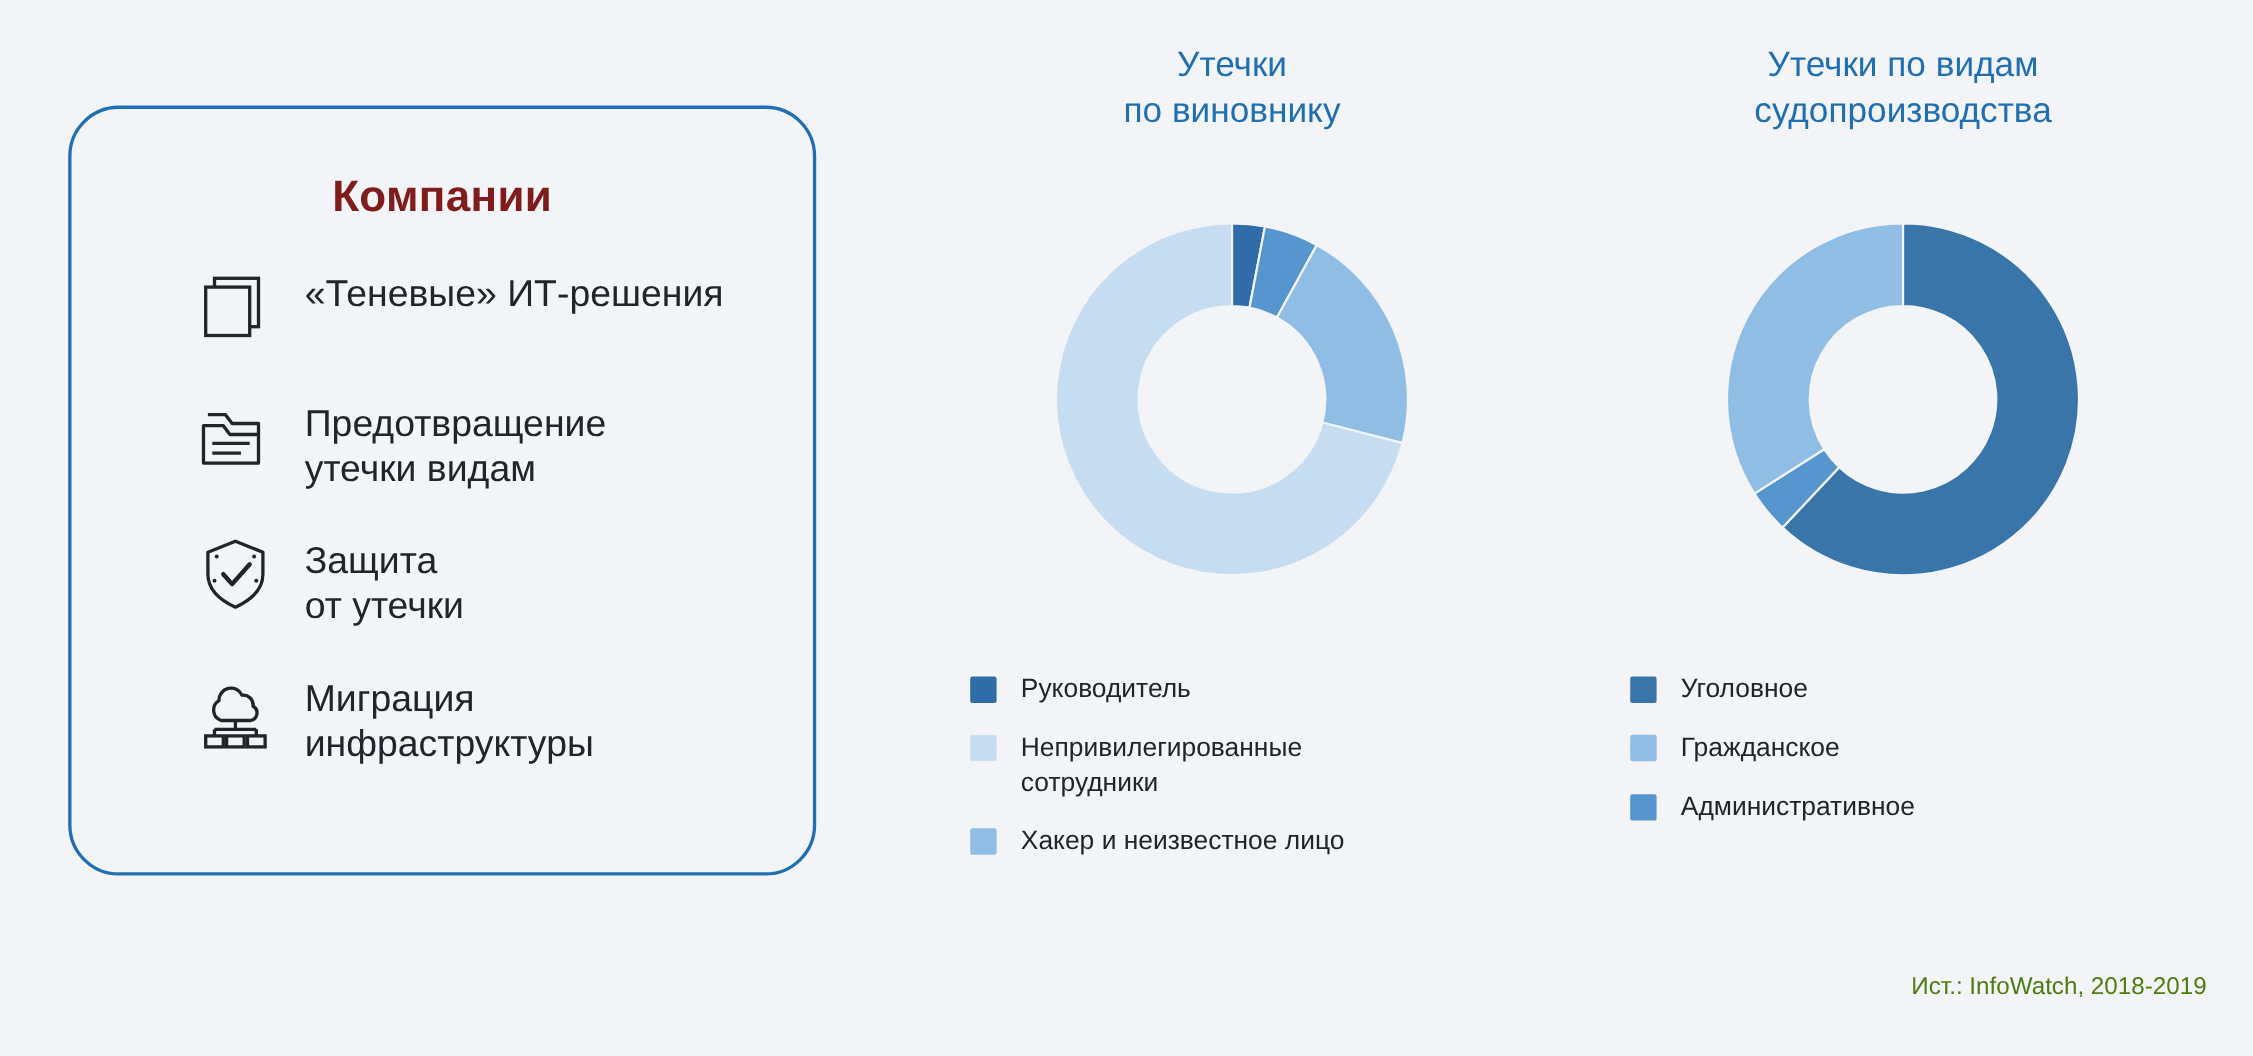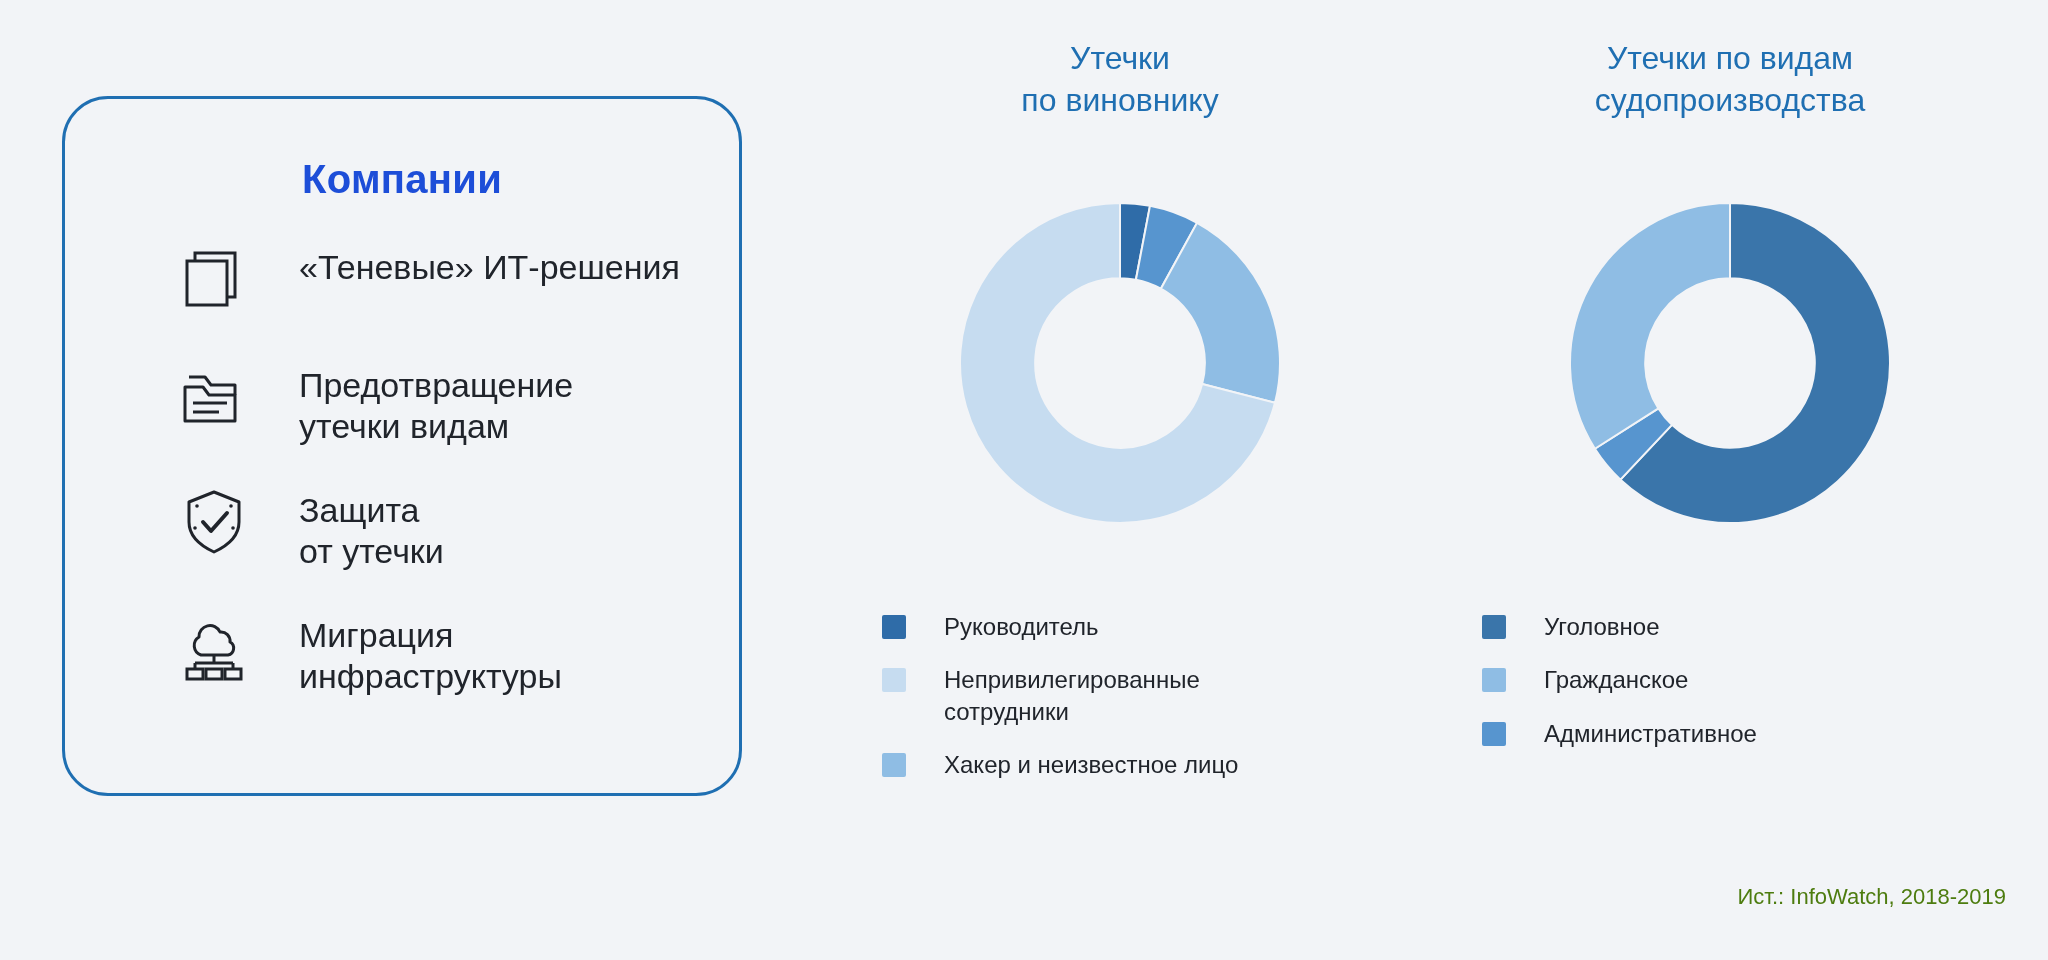--- a/index.html
+++ b/index.html
@@ -32,35 +32,34 @@
     box-sizing: border-box;
   }
   .card-title {
     position: absolute;
     left: 0;
     top: 58px;
     width: 100%;
     text-align: center;
     font-size: 40px;
     font-weight: bold;
-    color: #1d4ed8;
+    color: #7f1d1d;
     letter-spacing: 0.3px;
   }
   .card-list {
     position: absolute;
     left: 110px;
     top: 140px;
     width: 560px;
   }
   .card-row {
     display: flex;
     align-items: flex-start;
     margin-bottom: 34px;
     min-height: 84px;
-    gap: 22px;
   }
   .card-row .ic {
     width: 78px;
     flex: 0 0 78px;
     height: 78px;
     position: relative;
     margin-right: 24px;
   }
   .card-row .txt {
     font-size: 34px;
@@ -92,21 +91,20 @@
     justify-content: center;
   }
   .legend {
     margin-top: 48px;
     padding-left: 22px;
   }
   .legend-item {
     display: flex;
     align-items: flex-start;
     margin-bottom: 22px;
-    gap: 16px;
   }
   .legend-swatch {
     width: 24px;
     height: 24px;
     flex: 0 0 24px;
     margin-right: 22px;
     margin-top: 4px;
     border-radius: 2px;
   }
   .legend-label {

